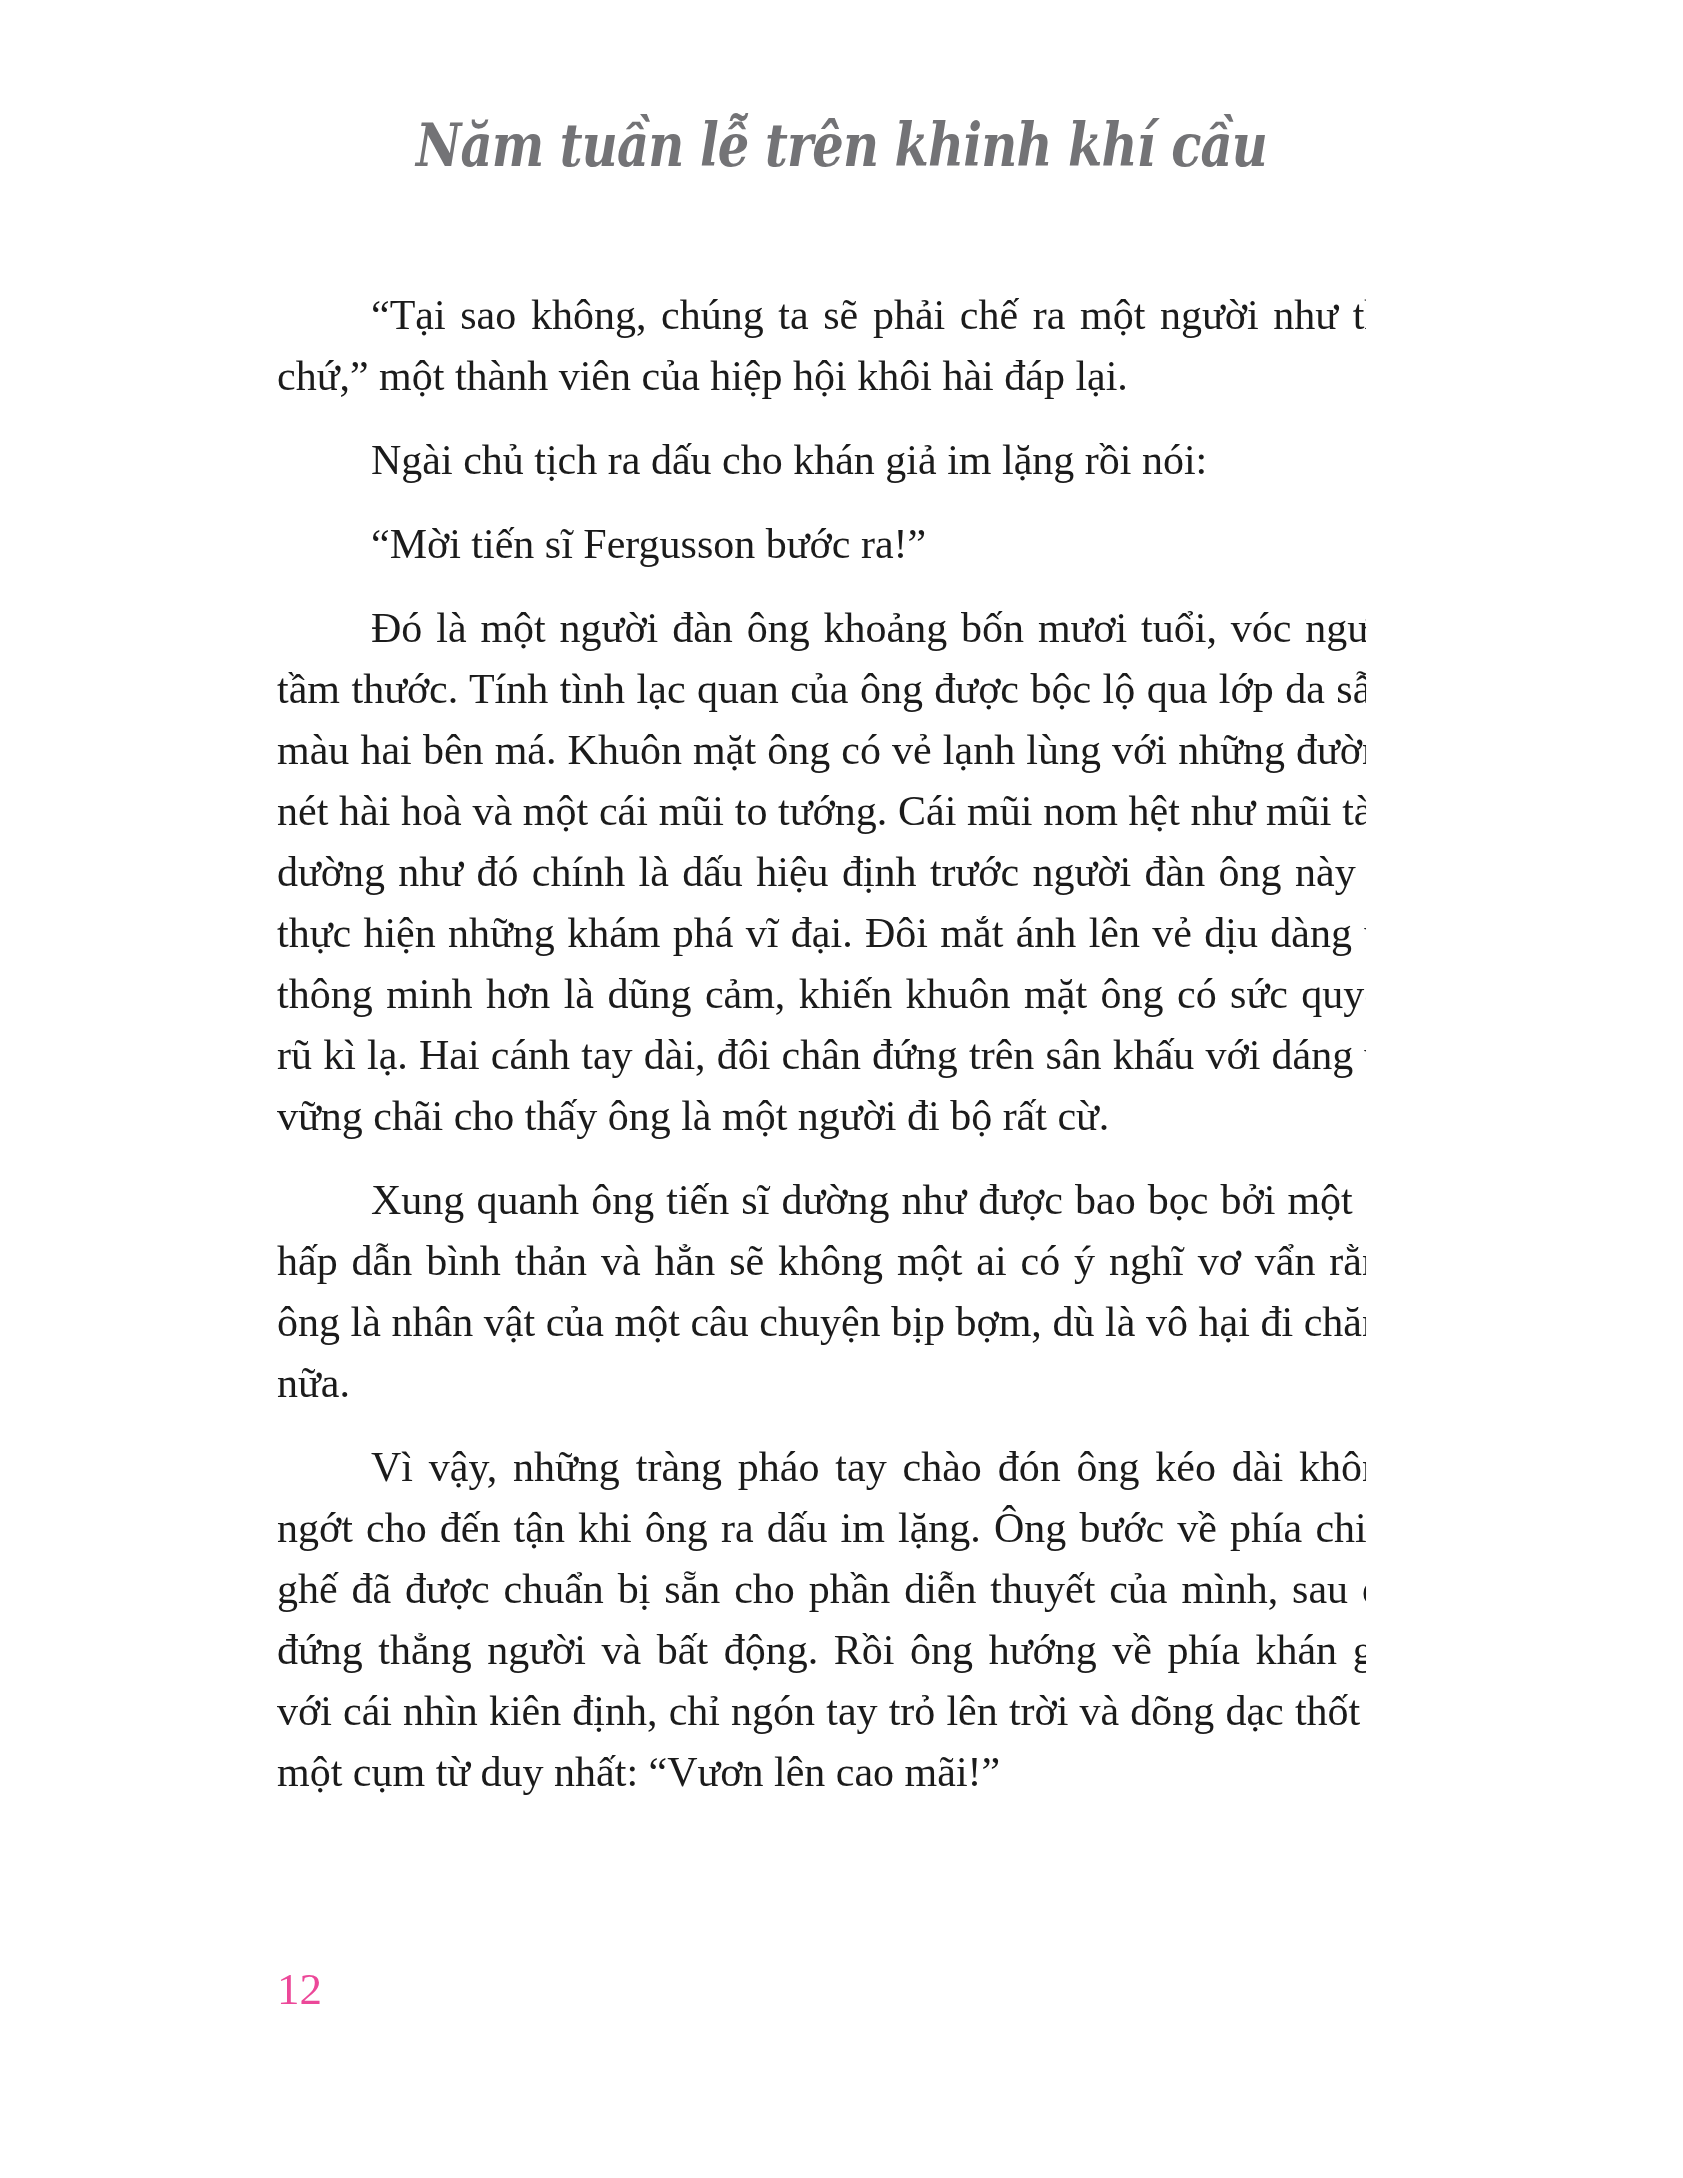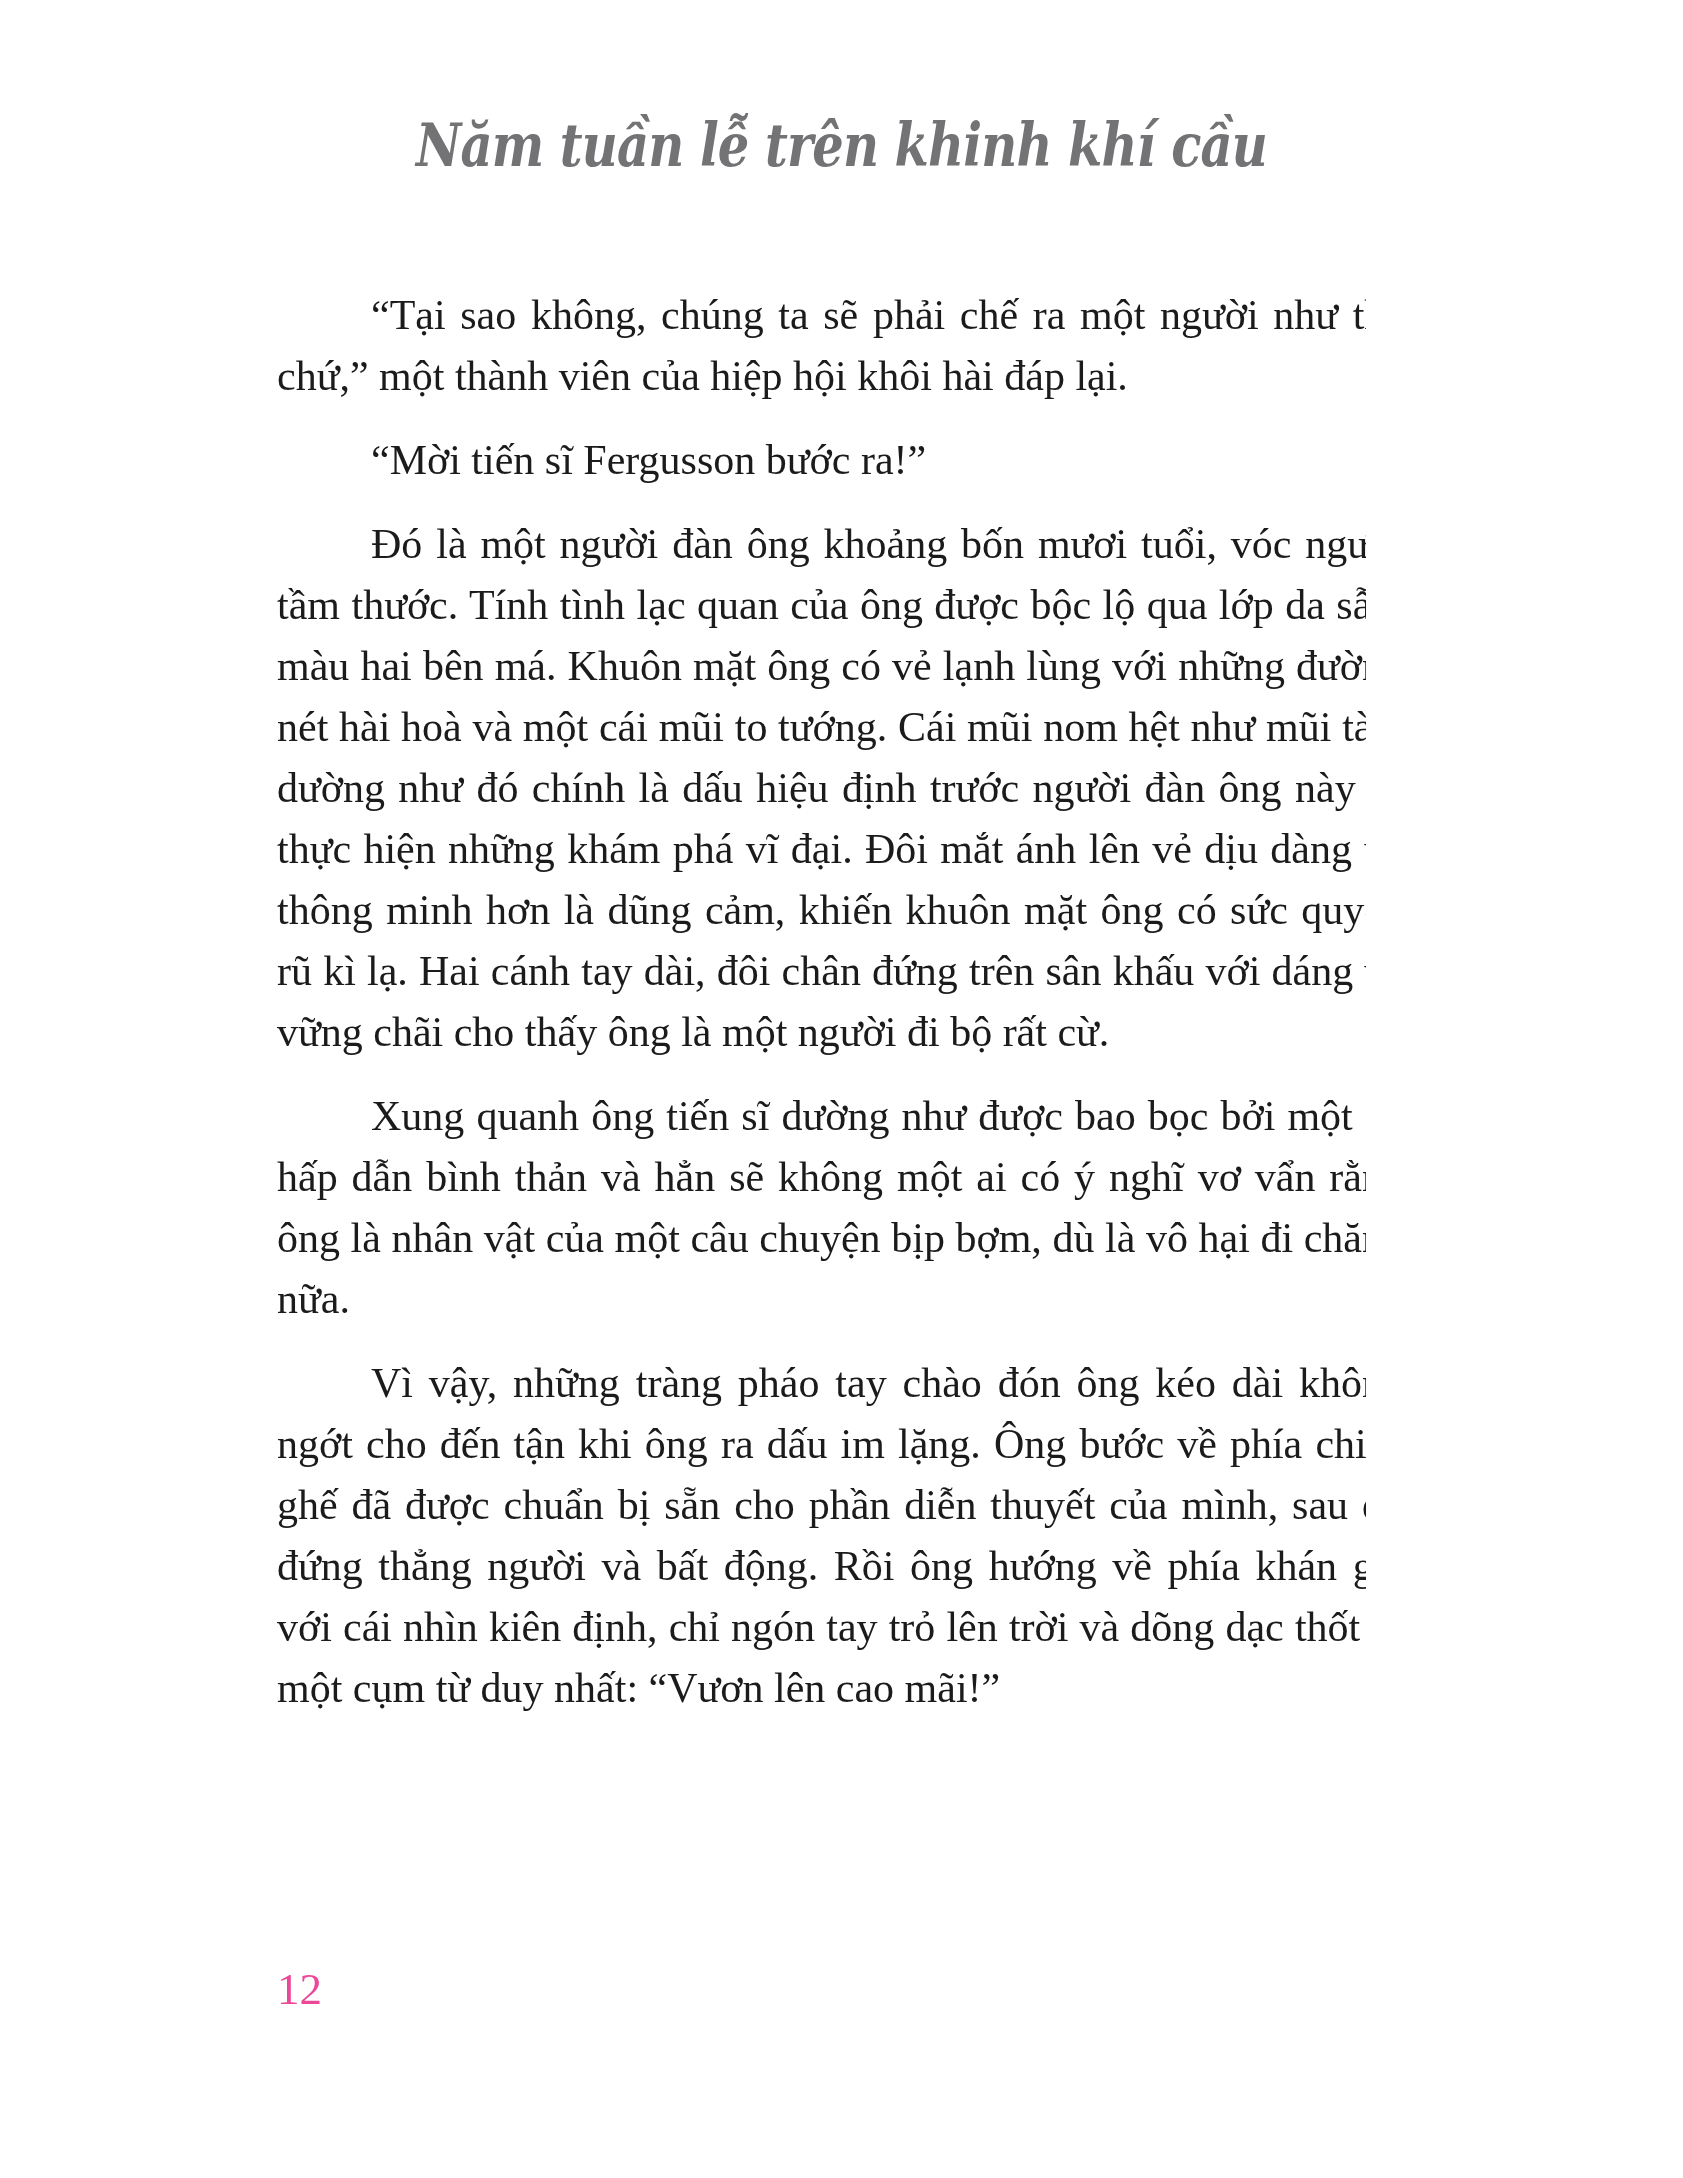--- a/index.html
+++ b/index.html
@@ -56,20 +56,21 @@
 </style>
 </head>
 <body>
 
 <div class="page">
 
   <div class="running-head">Năm tuần lễ trên khinh khí cầu</div>
 
   <div class="body-text">
     <p>“Tại sao không, chúng ta sẽ phải chế ra một người như thế chứ,” một thành viên của hiệp hội khôi hài đáp lại.</p>
+    <p>Ngài chủ tịch ra dấu cho khán giả im lặng rồi nói:</p>
     <p>“Mời tiến sĩ Fergusson bước ra!”</p>
     <p>Đó là một người đàn ông khoảng bốn mươi tuổi, vóc người tầm thước. Tính tình lạc quan của ông được bộc lộ qua lớp da sẫm màu hai bên má. Khuôn mặt ông có vẻ lạnh lùng với những đường nét hài hoà và một cái mũi to tướng. Cái mũi nom hệt như mũi tàu, dường như đó chính là dấu hiệu định trước người đàn ông này sẽ thực hiện những khám phá vĩ đại. Đôi mắt ánh lên vẻ dịu dàng và thông minh hơn là dũng cảm, khiến khuôn mặt ông có sức quyến rũ kì lạ. Hai cánh tay dài, đôi chân đứng trên sân khấu với dáng vẻ vững chãi cho thấy ông là một người đi bộ rất cừ.</p>
     <p>Xung quanh ông tiến sĩ dường như được bao bọc bởi một sự hấp dẫn bình thản và hẳn sẽ không một ai có ý nghĩ vơ vẩn rằng ông là nhân vật của một câu chuyện bịp bợm, dù là vô hại đi chăng nữa.</p>
     <p>Vì vậy, những tràng pháo tay chào đón ông kéo dài không ngớt cho đến tận khi ông ra dấu im lặng. Ông bước về phía chiếc ghế đã được chuẩn bị sẵn cho phần diễn thuyết của mình, sau đó đứng thẳng người và bất động. Rồi ông hướng về phía khán giả với cái nhìn kiên định, chỉ ngón tay trỏ lên trời và dõng dạc thốt ra một cụm từ duy nhất: “Vươn lên cao mãi!”</p>
   </div>
 
   <div class="page-number">12</div>
 
 </div>
 

